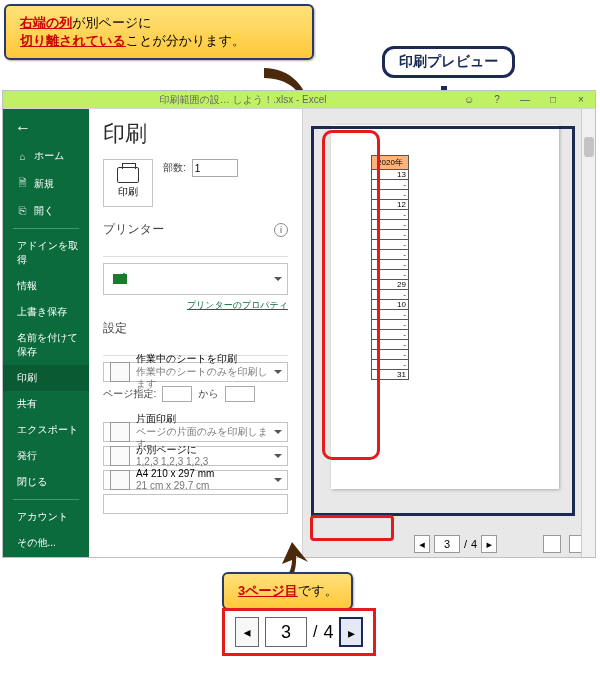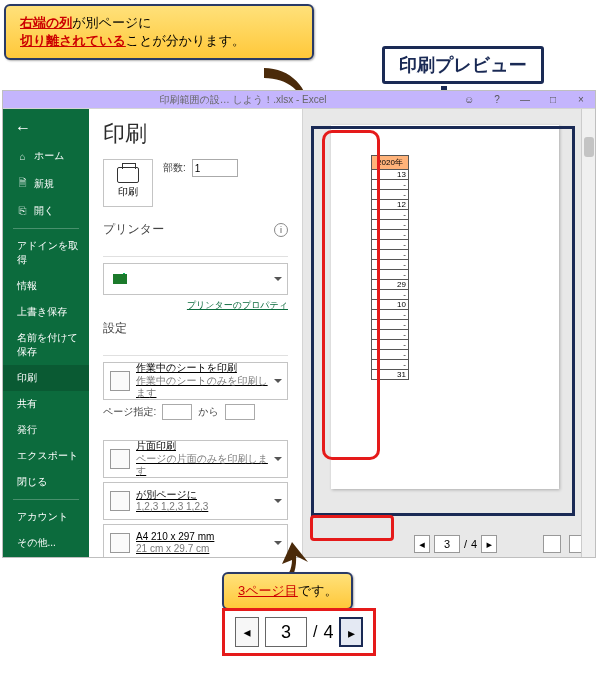--- a/index.html
+++ b/index.html
@@ -4,33 +4,33 @@
   <style>
     * { margin:0; padding:0; box-sizing:border-box; }
     body { font-family:"Meiryo","Yu Gothic",sans-serif; font-size:11px;
            width:600px; height:683px; background:#fff; position:relative; overflow:hidden; }
 
     
     .callout { position:absolute; background:linear-gradient(#ffe17a,#ffc83a);
                border:2px solid #2a3a66; border-radius:6px; padding:8px 14px;
                font-size:13px; color:#000; box-shadow:1px 1px 2px rgba(0,0,0,.3); }
     .callout .hl { color:#c00; text-decoration:underline; font-weight:bold; }
-    .callout .b  { font-weight:normal; }
+    .callout .b  { font-weight:bold; }
     .label-pill { position:absolute; border:3px solid #1a2a55; color:#1a2a55;
-                  font-weight:bold; font-size:18px; padding:4px 14px; border-radius:3px; background:#fff; }
+                  font-weight:bold; font-size:14px; padding:4px 14px; border-radius:12px; background:#fff; }
     .big-arrow-down { position:absolute; width:0; height:0;
                       border-left:8px solid transparent; border-right:8px solid transparent;
                       border-top:18px solid #1a2a55; }
     .big-arrow-down::before { content:""; position:absolute; left:-3px; top:-60px; width:6px; height:45px;
                               background:#1a2a55; }
 
     
     .excel { position:absolute; top:90px; left:2px; width:594px; height:468px;
              border:1px solid #bfbfbf; background:#f3f3f3; }
-    .titlebar { height:18px; background:#c4b5fd; display:flex; align-items:center;
+    .titlebar { height:18px; background:#bef264; display:flex; align-items:center;
                 font-size:10px; color:#666; border-bottom:1px solid #d4d4d4; }
     .titlebar .title { flex:1; text-align:center; }
     .titlebar .wbtn { width:28px; text-align:center; color:#555; }
 
     .workarea { display:flex; height:calc(100% - 18px); }
 
     .sidebar { width:86px; background:#0c6b3d; color:#fff; display:flex;
                flex-direction:column; font-size:10px; padding-top:6px; }
     .sidebar .back { color:#fff; font-size:16px; padding:2px 12px 8px; }
     .sidebar .nav { padding:6px 4px 6px 14px; cursor:default; display:flex; align-items:center; gap:6px; }
@@ -50,21 +50,21 @@
     .copies-field { display:flex; align-items:center; gap:6px; font-size:10px; color:#444; }
     .copies-field input { width:46px; height:18px; font-size:10px; padding:1px 2px; border:1px solid #aaa; }
 
     .subhead { font-size:12px; color:#444; margin:4px 0 6px; border-bottom:1px solid #e0e0e0; padding-bottom:18px;
                display:flex; align-items:center; justify-content:space-between; }
     .subhead .info { width:14px; height:14px; border:1px solid #888; border-radius:50%;
                      font-size:9px; line-height:12px; text-align:center; color:#555; }
     .dropdown { width:100%; height:32px; border:1px solid #c4c4c4; background:#fff;
                 display:flex; align-items:center; padding:0 18px 0 6px;
                 font-size:10px; position:relative; margin-bottom:4px; }
-    .dropdown.tall { height:38px;text-decoration:underline; }
+    .dropdown.tall { height:20px; }
     .dropdown .chev { position:absolute; right:5px; top:50%; transform:translateY(-50%);
                       border-left:4px solid transparent; border-right:4px solid transparent;
                       border-top:4px solid #555; }
     .dropdown .ico { width:20px; height:20px; margin-right:6px; flex-shrink:0; }
     .dropdown .txt { line-height:1.25; }
     .dropdown .txt .sub { color:#777; font-size:10px; display:block; }
     .linkrow { text-align:right; font-size:9px; margin-bottom:8px; }
     .linkrow a { color:#0b6b3d; text-decoration:underline; }
     .pagerange { display:flex; align-items:center; gap:6px; font-size:10px; color:#444; margin-bottom:20px; }
     .pagerange input { width:30px; height:16px; border:1px solid #aaa; font-size:10px; }
@@ -172,24 +172,24 @@
           <div class="nav">
             <span>名前を付けて保存</span>
           </div>
           <div class="nav active">
             <span>印刷</span>
           </div>
           <div class="nav">
             <span>共有</span>
           </div>
           <div class="nav">
+            <span>エクスポート</span>
+          </div>
+          <div class="nav">
             <span>発行</span>
-          </div>
-          <div class="nav">
-            <span>エクスポート</span>
           </div>
           <div class="nav">
             <span>閉じる</span>
           </div>
           <div class="sep"></div>
           <div class="nav">
             <span>アカウント</span>
           </div>
           <div class="nav">
             <span>その他...</span>

